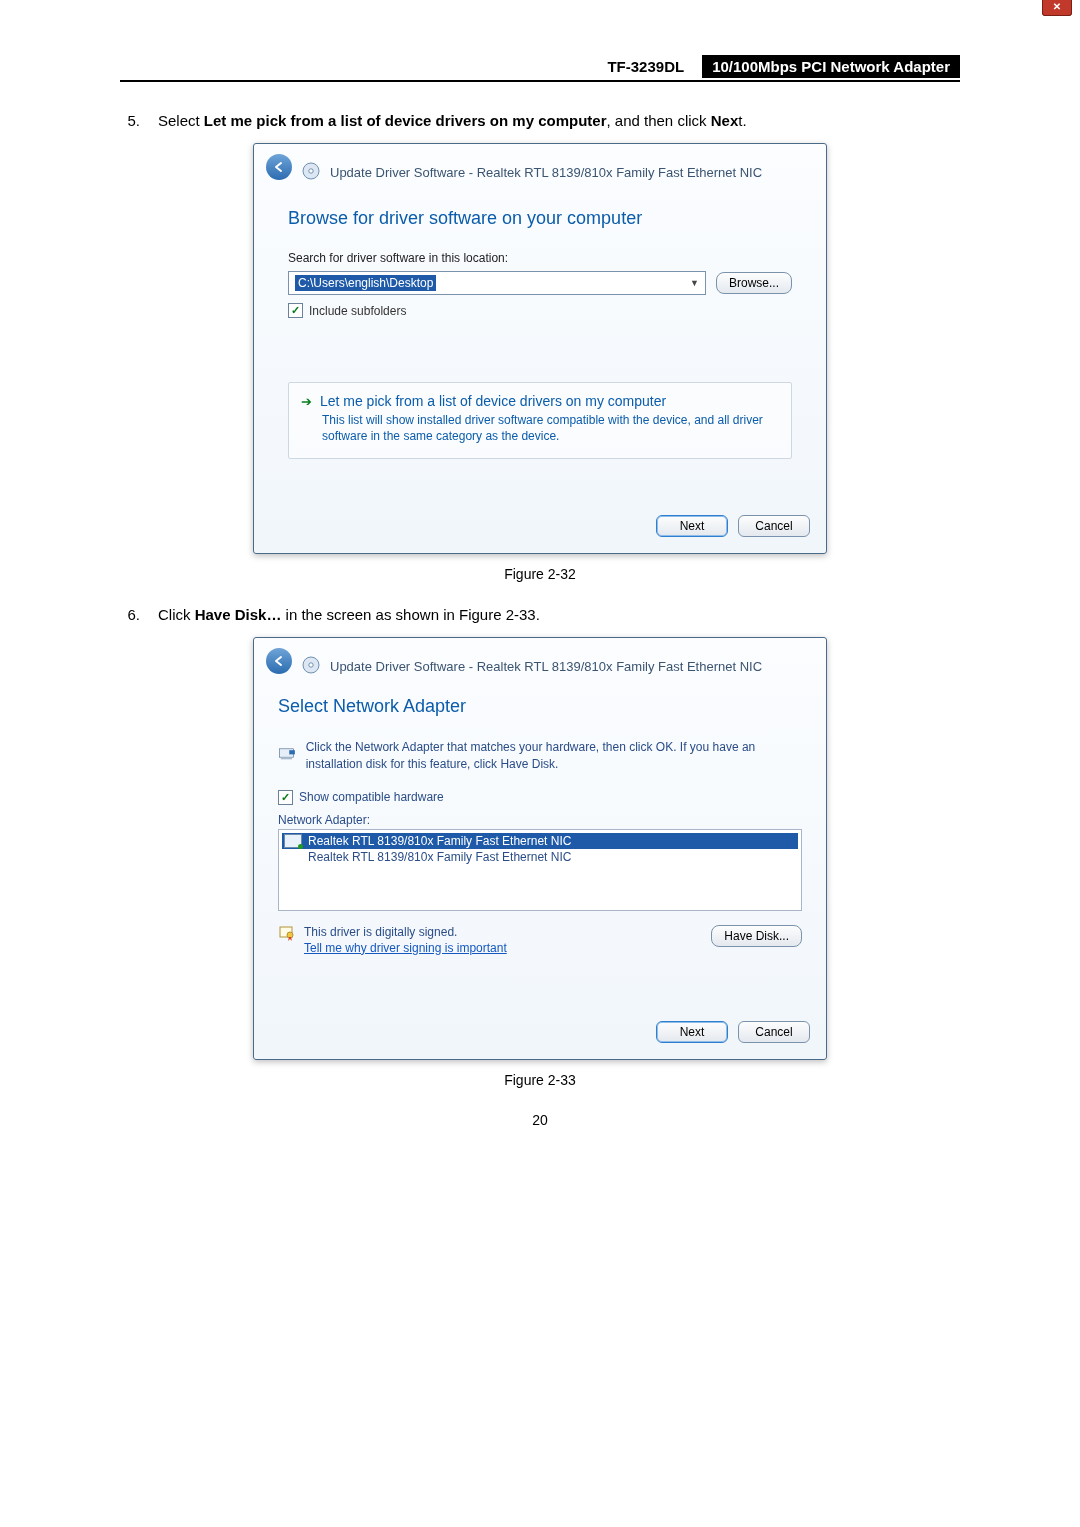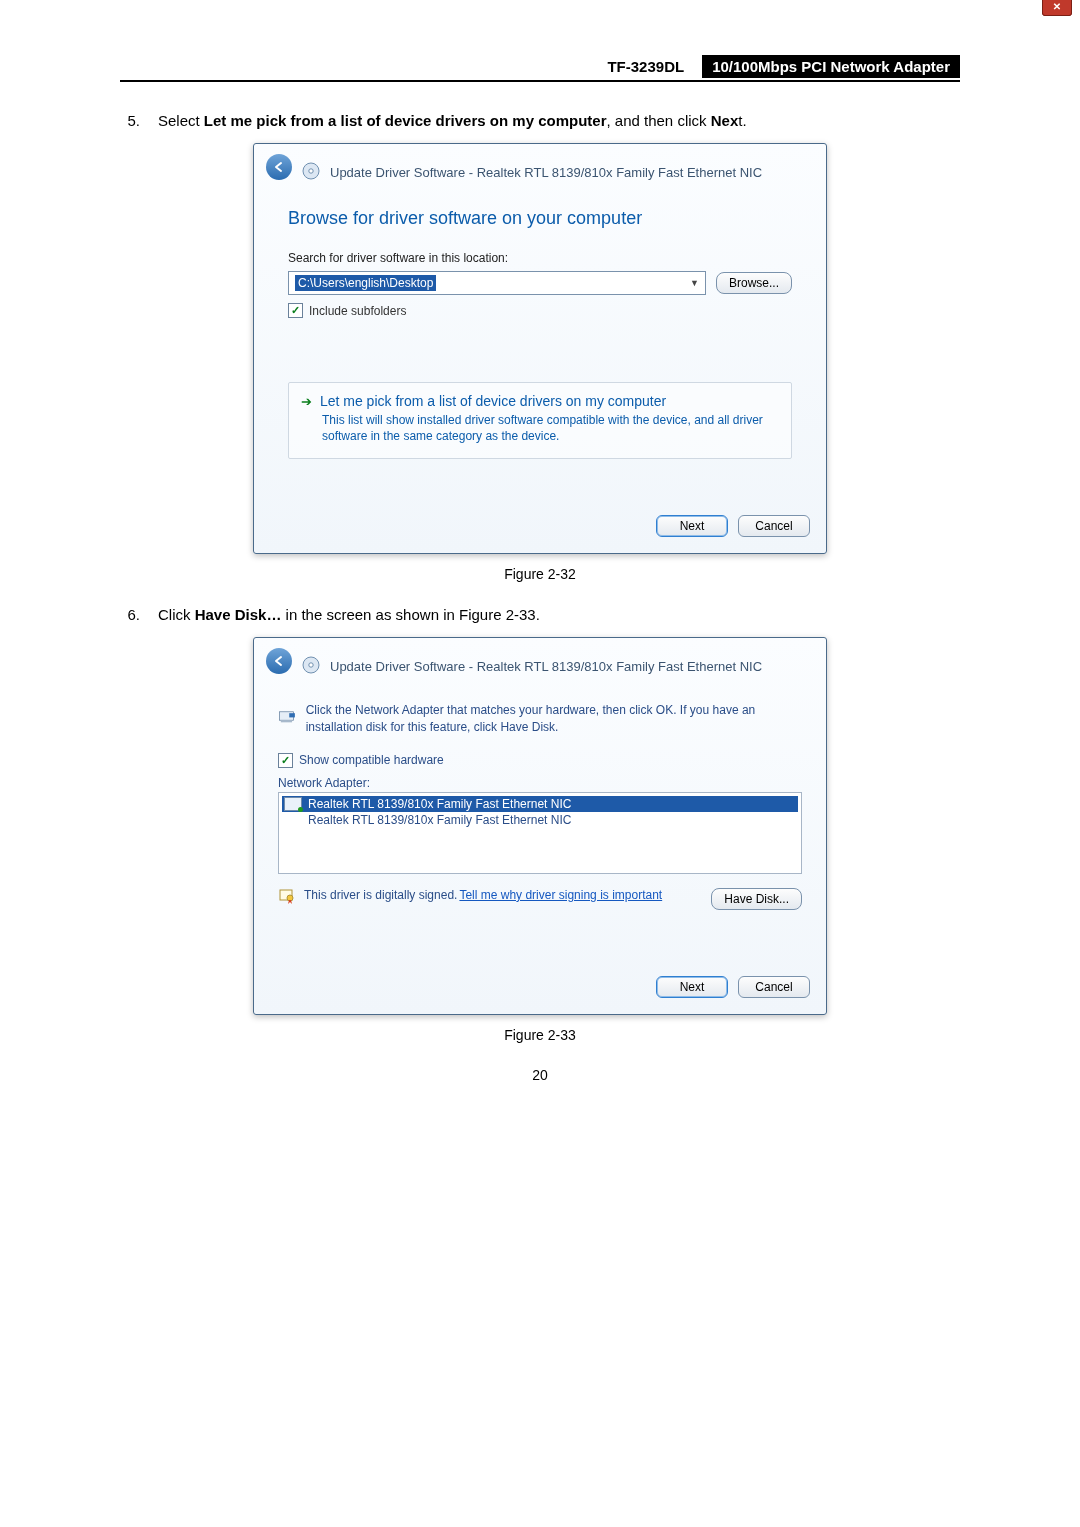--- a/index.html
+++ b/index.html
@@ -41,21 +41,21 @@
 .adapter-icon{width:28px;height:28px}
 .chk2{font-size:12px;color:#2a4d88}
 .list-lbl{font-size:12px;color:#2a4d88;margin:8px 0 2px 0}
 .listbox{border:1px solid #a8b6c7;background:#fff;padding:3px;font-size:12px;color:#2a4d88;height:74px}
 .listbox .item{display:flex;align-items:center;gap:6px;padding:1px 2px}
 .listbox .item.sel{background:#1e5aa8;color:#fff}
 .nic-icon{width:16px;height:12px;background:#e9f1fa;border:1px solid #6d8aab;position:relative}
 .nic-icon:after{content:"";position:absolute;right:-2px;bottom:-2px;width:5px;height:5px;background:#1e9b1e;border-radius:50%}
 .signed{display:flex;align-items:flex-start;gap:8px;font-size:12px;color:#2a4d88;margin-top:14px}
 .cert-icon{width:18px;height:18px}
-.signed .col{display:flex;flex-direction:row;gap:2px}
+.signed .col{display:flex;flex-direction:column;gap:2px}
 .signed .link{color:#1558c0;text-decoration:underline}
 .havedisk{margin-left:auto}
 </style>
 </head>
 <body>
 
 <div class="page">
   <div class="hdr">
     <span class="model">TF-3239DL</span>
     <span class="tag">10/100Mbps PCI Network Adapter</span>
@@ -127,20 +127,21 @@
             <path d="M9 3 L4 7 L9 11" stroke="#fff" stroke-width="2" fill="none" stroke-linecap="round" stroke-linejoin="round"></path>
           </svg>
       </div>
       <svg class="cd" viewBox="0 0 18 18">
           <circle cx="9" cy="9" r="8" fill="#dce7f3" stroke="#7090b0"></circle>
           <circle cx="9" cy="9" r="2.2" fill="#fff" stroke="#7090b0"></circle>
         </svg>
       <span class="ttl">Update Driver Software -  Realtek RTL 8139/810x Family Fast Ethernet NIC</span>
     </div>
     <div class="body2">
+      <div class="h1">Select Network Adapter</div>
       <div class="adrow">
         <svg class="adapter-icon" viewBox="0 0 28 28">
           <rect x="2" y="8" width="20" height="12" fill="#e6eef7" stroke="#5e7a9a"></rect>
           <rect x="4" y="20" width="16" height="3" fill="#a8b9cc"></rect>
           <rect x="16" y="10" width="8" height="6" fill="#2f6db3"></rect>
         </svg>
         <span>Click the Network Adapter that matches your hardware, then click OK. If you have an installation disk for this feature, click Have Disk.</span>
       </div>
       <label class="chk chk2">
         <span class="box">✓</span>

